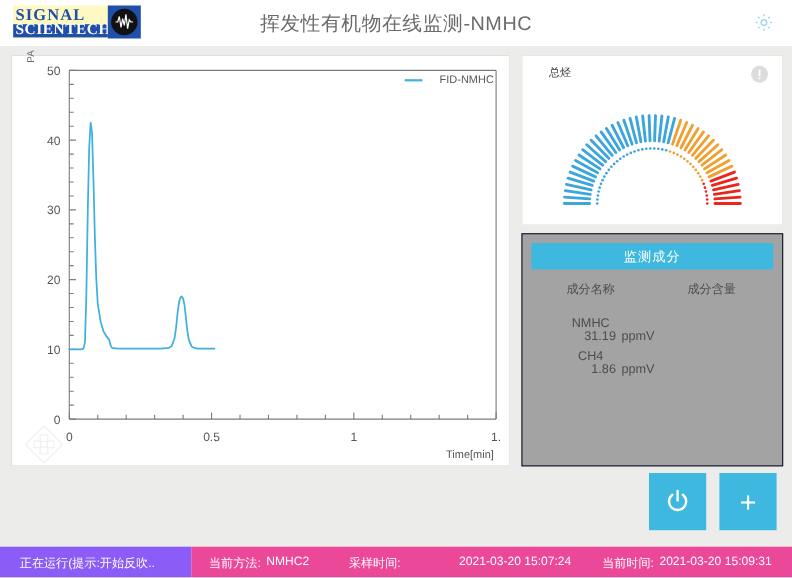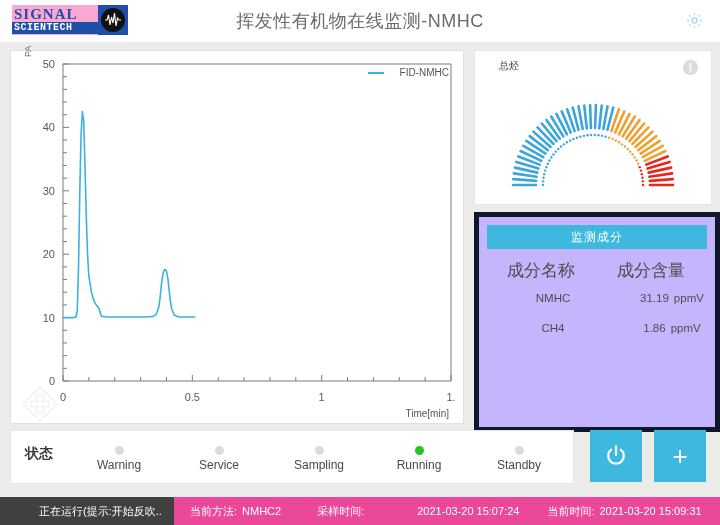--- a/index.html
+++ b/index.html
@@ -25,35 +25,35 @@
   }
   .logo {
     position: absolute; left: 12px; top: 5px;
     width: 118px; height: 30px;
     display: flex; align-items: stretch;
   }
   .logo-text {
     width: 86px;
     display: flex; flex-direction: column;
     justify-content: center;
-    background: #f9a8d4;
+    background: #fef9c3;
   }
   .logo-line1 {
     font-family: "Liberation Serif", serif;
     font-weight: bold;
     font-size: 15px;
     letter-spacing: 1px;
     color: #1f4fa8;
     line-height: 15px;
     padding-left: 2px;
   }
   .logo-line2 {
-    font-family: Liberation Mono, monospace;
+    font-family: Liberation Serif, serif;
     font-weight: bold;
-    font-size: 10px;
+    font-size: 14px;
     letter-spacing: 0.5px;
     color: #ffffff;
     background: #1f4fa8;
     line-height: 12px;
     padding-left: 2px;
   }
   .logo-mark {
     width: 30px;
     background: #1f4fa8;
     display: flex; align-items: center; justify-content: center;
@@ -144,50 +144,50 @@
     font-size: 35px;
     font-weight: bold;
     letter-spacing: 1px;
     color: #3c3c3c;
   }
 
   
   .table-panel {
     position: absolute; left: 474px; top: 170px;
     width: 236px; height: 210px;
-    background: #c4b5fd;
-    border: 5px solid #0f172a;
+    background: #a3a3a3;
+    border: 1px solid #0f172a;
   }
   .table-header {
     position: absolute; left: 8px; top: 8px;
     width: 220px; height: 24px;
     background: #3fb8e0;
     color: #ffffff;
     font-size: 12px;
     display: flex; align-items: center; justify-content: center;
     letter-spacing: 1px;
   }
   .table-cols {
     position: absolute; left: 8px; top: 42px;
     width: 220px;
     display: flex;
-    font-size: 17px; color: #4d4d4d;
+    font-size: 11px; color: #4d4d4d;
   }
   .table-cols .c1 { width: 108px; text-align: center; }
   .table-cols .c2 { width: 112px; text-align: center; }
   .trow {
-    position: absolute; left: 20px;
+    position: absolute; left: 8px;
     width: 220px;
     display: flex;
-    font-size: 11.5px; color: #4d4d4d;
+    font-size: 11.5px; color: #4d4d4d; flex-direction: column;
   }
   .trow.r0 { top: 75px; }
   .trow.r1 { top: 105px; }
   .trow .c1 { width: 108px; text-align: center; }
-  .trow .c2 { width: 112px; text-align: center; padding-left: 18px; box-sizing: border-box; }
+  .trow .c2 { width: 112px; text-align: right; padding-left: 18px; box-sizing: border-box; }
   .trow .unit { color: #4d4d4d; margin-left: 5px; }
 
   
   .status-panel {
     position: absolute; left: 10px; top: 388px;
     width: 562px; height: 52px;
     background: #ffffff;
     border: 1px solid #e6e6e4;
   }
   .status-label {
@@ -230,23 +230,23 @@
   
   .footer {
     position: absolute; left: 0; top: 497px;
     width: 720px; height: 28px;
     display: flex;
     font-size: 11px;
     color: #ffffff;
   }
   .foot-run {
     width: 174px;
-    background: #404040;
+    background: #8b5cf6;
     display: flex; align-items: center;
-    padding-left: 39px;
+    padding-left: 18px;
     box-sizing: border-box;
   }
   .foot-rest {
     flex: 1;
     background: #ec4899;
     display: flex; align-items: center;
   }
   .foot-seg { display: flex; align-items: center; white-space: nowrap; }
   .foot-seg .k { margin-right: 5px; }
   .seg-method { margin-left: 16px; }
@@ -482,45 +482,20 @@
         </div>
       </div>
       <div class="trow r1">
         <div class="c1">CH4</div>
         <div class="c2">
           <span>1.86</span><span class="unit">ppmV</span>
         </div>
       </div>
     </div>
 
-    <div class="status-panel">
-      <div class="status-label">状态</div>
-      <div class="status-items" id="status-items">
-          <div class="status-item">
-            <div class="status-dot"></div>
-            <div class="status-name">Warning</div>
-          </div>
-          <div class="status-item">
-            <div class="status-dot"></div>
-            <div class="status-name">Service</div>
-          </div>
-          <div class="status-item">
-            <div class="status-dot"></div>
-            <div class="status-name">Sampling</div>
-          </div>
-          <div class="status-item">
-            <div class="status-dot on"></div>
-            <div class="status-name">Running</div>
-          </div>
-          <div class="status-item">
-            <div class="status-dot"></div>
-            <div class="status-name">Standby</div>
-          </div>
-        </div>
-    </div>
 
     <div class="btn btn-power">
       <svg width="26" height="26" viewBox="0 0 24 24">
         <g fill="none" stroke="#ffffff" stroke-width="2" stroke-linecap="round">
           <path d="M7.6 6.2a7.2 7.2 0 1 0 8.8 0"></path>
           <line x1="12" y1="3" x2="12" y2="11"></line>
         </g>
       </svg>
     </div>
     <div class="btn btn-add">

